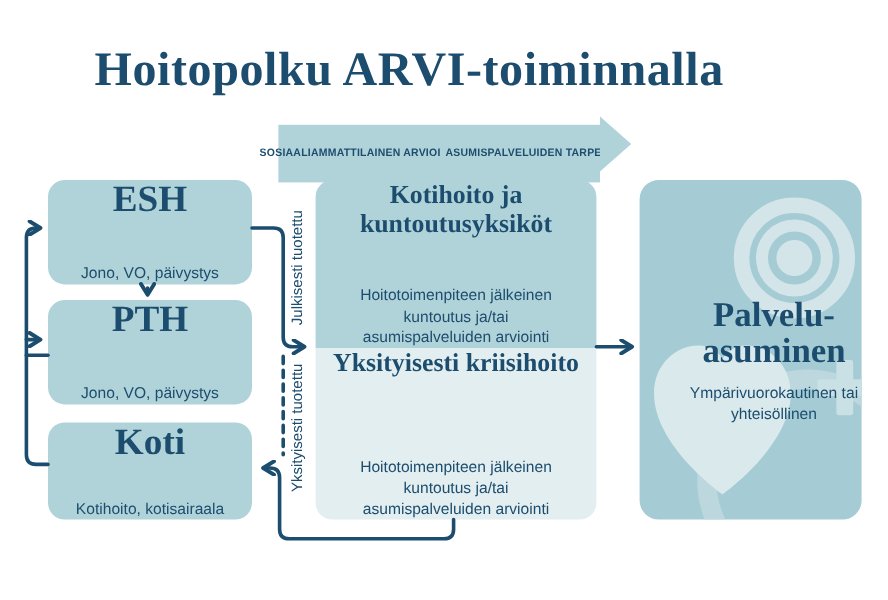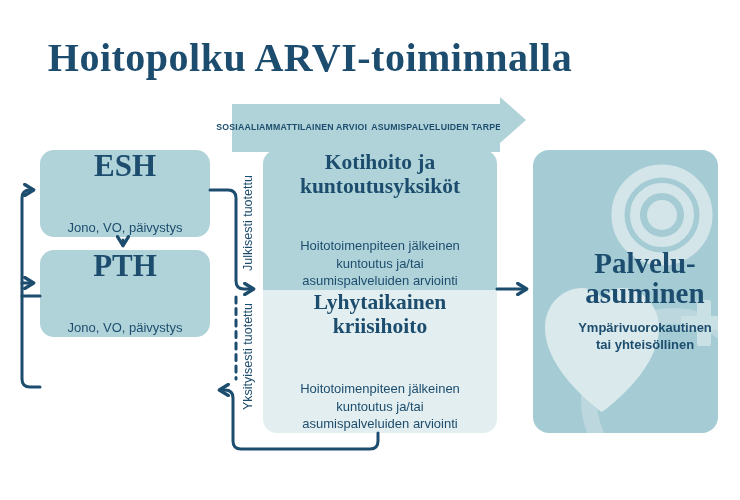--- a/index.html
+++ b/index.html
@@ -4,21 +4,21 @@
 <style>
   html,body{margin:0;padding:0;background:#fff;}
   #stage{
     position:relative;width:740px;height:500px;background:#fff;overflow:hidden;
     font-family:"Liberation Sans",sans-serif;color:var(--navy,#1d4d6e);
   }
   
   .title{
     position:absolute;top:34px;left:0;width:620px;text-align:center;
     font-family:"Liberation Serif",serif;font-weight:700;font-size:40px;
-    color:var(--navy,#1d4d6e);letter-spacing:0.5px;
+    color:var(--navy,#1d4d6e);letter-spacing:0.5px;padding-left:31px;
   }
   
   .banner-body{
     position:absolute;left:232px;top:104px;width:268px;height:48px;
     background:var(--teal,#b0d3d9);
     display:flex;flex-direction:row;align-items:center;justify-content:center;
   }
   .banner-line{
     font-size:9px;font-weight:700;letter-spacing:0.2px;line-height:1.45;
     color:var(--navy,#1d4d6e);white-space:nowrap;transform:scaleX(0.97);
@@ -51,21 +51,21 @@
     border-radius:16px;background:var(--teal-right,#a5ccd4);overflow:hidden;
   }
   .right-deco{position:absolute;left:0;top:0;}
   .right-text{
     position:absolute;left:0;top:98px;width:224px;text-align:center;
   }
   .right-heading{
     font-family:"Liberation Serif",serif;font-weight:700;font-size:29px;
     line-height:1.05;color:var(--navy,#1d4d6e);
   }
-  .right-sub{font-size:13px;line-height:1.35;color:var(--navy,#1d4d6e);margin:10px auto 0;max-width:150px;font-weight:bold;}
+  .right-sub{font-size:13px;line-height:1.35;color:var(--navy,#1d4d6e);margin:10px auto 0;max-width:150px;}
   
   .vlabel{
     position:absolute;writing-mode:vertical-rl;transform:rotate(180deg);
     font-size:12.5px;color:var(--navy,#1d4d6e);text-align:center;white-space:nowrap;
   }
   #vlabel-public{left:241px;top:156px;height:134px;}
   #vlabel-private{left:241px;top:293px;height:128px;}
   
   .connectors{position:absolute;left:0;top:0;pointer-events:none;}
 </style>
@@ -83,27 +83,31 @@
   <div class="banner-head"></div>
 
   <div class="box left-box" style="top:150px">
     <div class="box-heading">ESH</div>
     <div class="box-subtext">Jono, VO, päivystys</div>
   </div>
   <div class="box left-box" style="top:250px">
     <div class="box-heading">PTH</div>
     <div class="box-subtext">Jono, VO, päivystys</div>
   </div>
+  <div class="box left-box" style="top:352px;height:81px">
+    <div class="box-heading">Koti</div>
+    <div class="box-subtext">Kotihoito, kotisairaala</div>
+  </div>
 
   <div class="box mid-box" id="mid-top">
     <div class="box-heading">Kotihoito ja kuntoutusyksiköt</div>
     <div class="box-subtext">Hoitotoimenpiteen jälkeinen kuntoutus ja/tai asumispalveluiden arviointi</div>
   </div>
   <div class="box mid-box" id="mid-bottom">
-    <div class="box-heading">Lyhytaikainen kriisihoito</div>
+    <div class="box-heading">Yksityisesti kriisihoito</div>
     <div class="box-subtext">Hoitotoimenpiteen jälkeinen kuntoutus ja/tai asumispalveluiden arviointi</div>
   </div>
 
   <div class="right-box">
     <svg class="right-deco" width="185" height="283" viewBox="0 0 185 283">
       <circle cx="140" cy="250" r="84" fill="none" stroke="#bcd7dd" stroke-width="16"></circle>
       <g>
         <circle cx="129" cy="65" r="44" fill="none" stroke="#d3e5e9" stroke-width="13"></circle>
         <circle cx="129" cy="65" r="27" fill="none" stroke="#d3e5e9" stroke-width="10"></circle>
         <circle cx="129" cy="65" r="15" fill="#d3e5e9"></circle>

